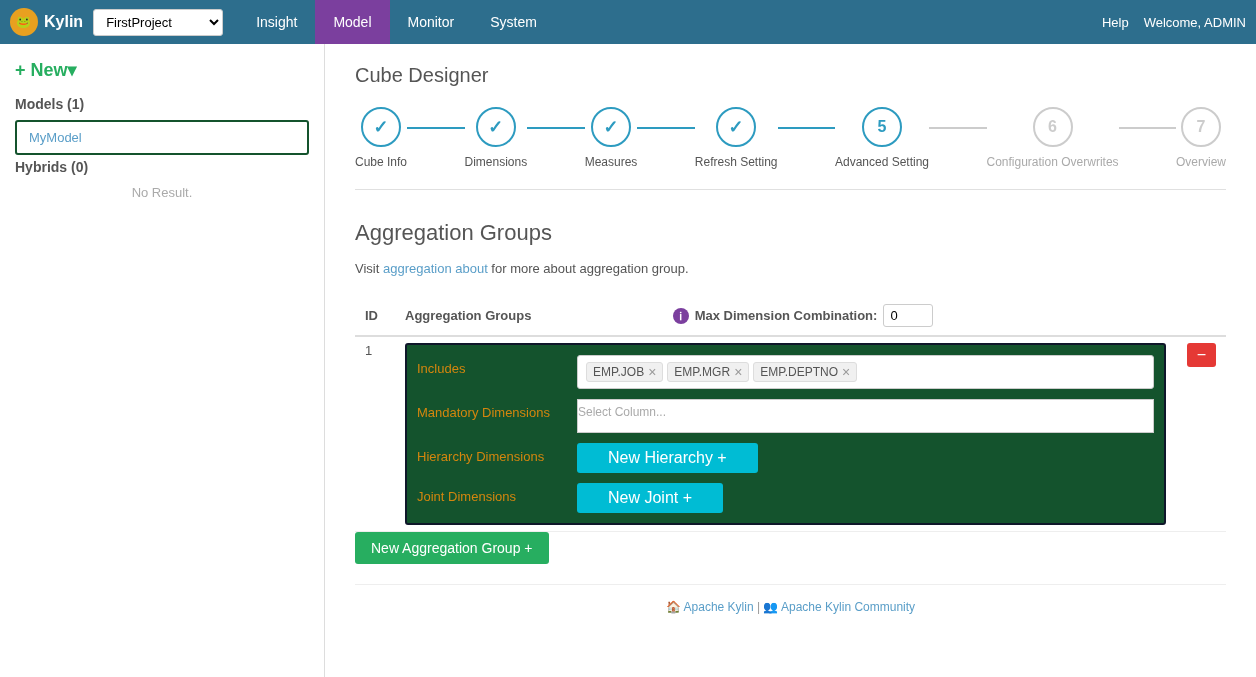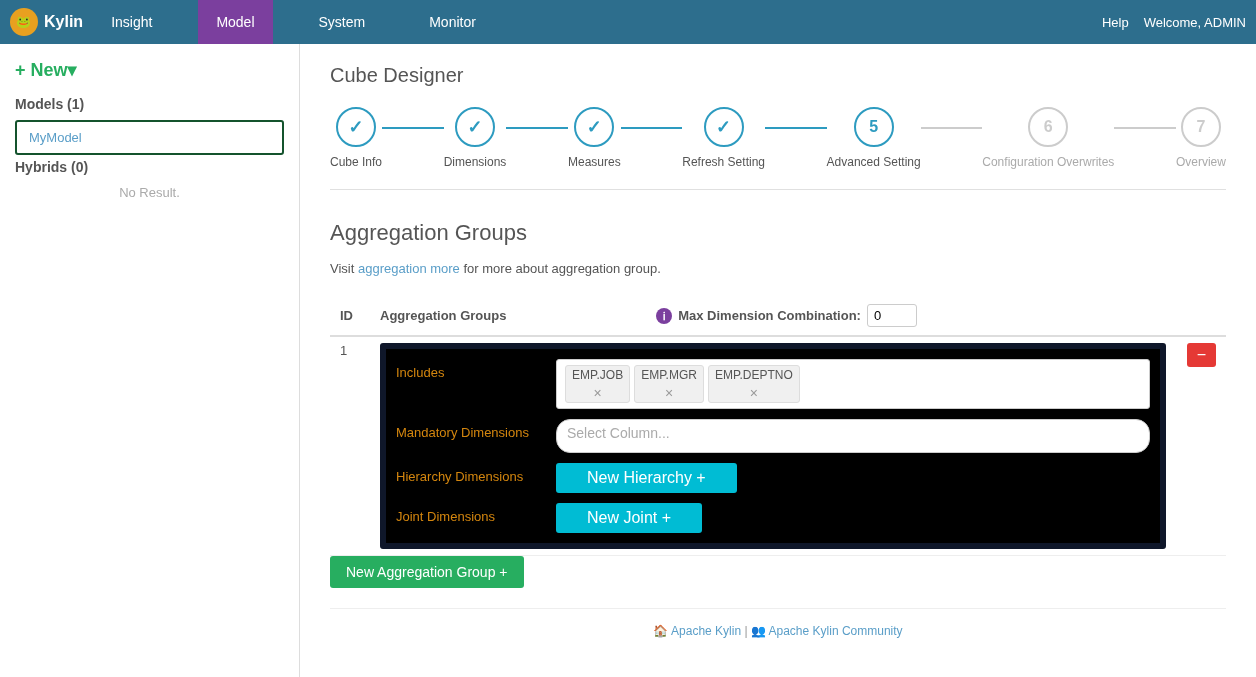--- a/index.html
+++ b/index.html
@@ -39,21 +39,20 @@
       border-radius: 3px;
       padding: 4px 8px;
       font-size: 13px;
       cursor: pointer;
       margin-right: 15px;
       min-width: 130px;
     }
     .nav-links {
       display: flex;
       flex: 1;
-      gap: 28px;
     }
     .nav-link {
       color: white;
       padding: 0 18px;
       height: 44px;
       display: flex;
       align-items: center;
       cursor: pointer;
       font-size: 14px;
       text-decoration: none;
@@ -68,21 +67,21 @@
     .nav-right a { color: white; text-decoration: none; font-size: 13px; }
 
     
     .layout {
       display: flex;
       height: calc(100vh - 44px);
     }
 
     
     .sidebar {
-      width: 300px;
+      width: 325px;
       background: white;
       border-right: 1px solid #ddd;
       padding: 15px;
       overflow-y: auto;
       flex-shrink: 0;
     }
     .new-btn {
       background: white;
       border: none;
       color: #27ae60;
@@ -251,24 +250,24 @@
       font-size: 13px;
     }
 
     .row-num {
       color: #555;
       font-size: 13px;
       padding-top: 10px;
     }
 
     .agg-row-content {
-      border: 6px solid #0f172a;
+      border: 2px solid #0f172a;
       border-radius: 3px;
       padding: 10px;
-      background: #000000;
+      background: #14532d;
     }
     .agg-field {
       display: flex;
       align-items: flex-start;
       margin-bottom: 10px;
       gap: 10px;
     }
     .agg-field:last-child { margin-bottom: 0; }
     .agg-field-label {
       color: #d4860e;
@@ -293,33 +292,32 @@
     .tag {
       background: #f0f0f0;
       border: 1px solid #ddd;
       border-radius: 3px;
       padding: 2px 6px;
       font-size: 12px;
       display: flex;
       align-items: center;
       gap: 4px;
       color: #555;
-      flex-direction: column;
     }
     .tag-remove {
       cursor: pointer;
       color: #999;
       font-size: 14px;
       line-height: 1;
     }
     .select-placeholder {
       border: 1px solid #ccc;
-      border-radius: 14px;
-      padding: 5px 10px;
-      font-size: 14px;
+      border-radius: 0;
+      padding: 5px 0;
+      font-size: 12px;
       color: #aaa;
       background: white;
       width: 100%;
       min-height: 34px;
     }
 
     .btn-cyan {
       background: #00bcd4;
       color: white;
       border: none;
@@ -378,25 +376,28 @@
     }
   </style>
 </head>
 <body>
 
 <nav class="navbar">
   <div class="navbar-brand">
     <div class="logo">🐸</div>
     <span>Kylin</span>
   </div>
+  <select class="project-select">
+    <option>FirstProject</option>
+  </select>
   <div class="nav-links">
     <a class="nav-link">Insight</a>
     <a class="nav-link active">Model</a>
+    <a class="nav-link">Monitor</a>
     <a class="nav-link">System</a>
-    <a class="nav-link">Monitor</a>
   </div>
   <div class="nav-right">
     <a href="#">Help</a>
     <a href="#">Welcome, ADMIN</a>
   </div>
 </nav>
 
 <div class="layout">
 
   <aside class="sidebar">
@@ -457,21 +458,21 @@
       <div class="step-connector inactive"></div>
 
       <div class="step">
         <div class="step-circle inactive">7</div>
         <div class="step-label inactive">Overview</div>
       </div>
     </div>
 
     <h3 class="section-title">Aggregation Groups</h3>
     <p class="section-desc">
-      <span>Visit </span><a href="#">aggregation more</a><span> for more about aggregation group.</span>
+      <span>Visit </span><a href="#">aggregation about</a><span> for more about aggregation group.</span>
     </p>
 
     <table class="agg-table">
       <thead>
         <tr>
           <th style="width:40px;">ID</th>
           <th>Aggregation Groups</th>
           <th>
             <div class="max-dim-label">
               <span class="info-icon">ℹ</span>

